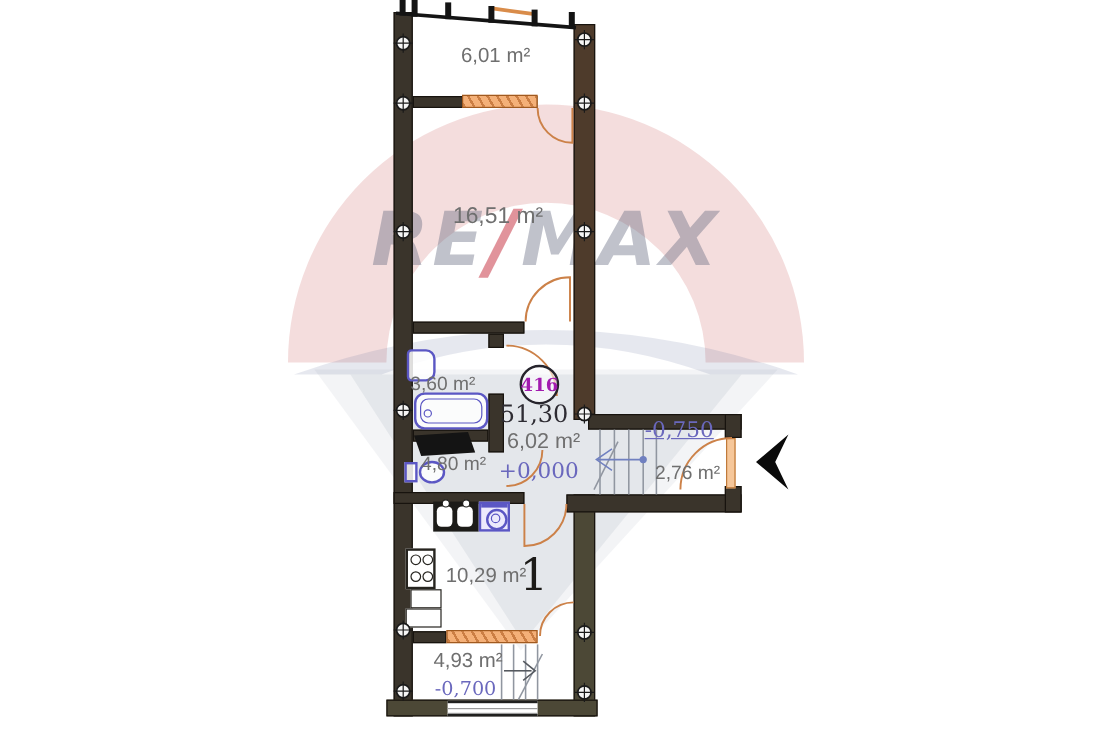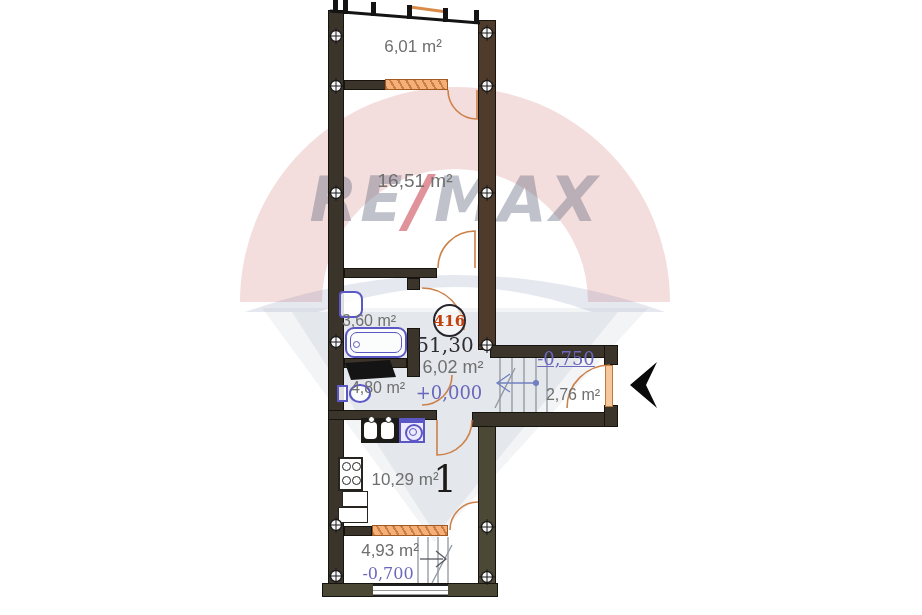--- a/index.html
+++ b/index.html
@@ -28,21 +28,21 @@
   .blk{border:2px solid #26241f;background:#ffffff;}
   svg{position:absolute;left:0;top:0;}
   
   .lbl{position:absolute;transform:translateX(-50%);white-space:nowrap;color:#6f6f6f;
        font-family:"Liberation Sans",sans-serif;}
   .lvl{font-family:"DejaVu Serif",serif;color:#6a68bd;}
   .serif-dark{font-family:"DejaVu Serif",serif;color:#2e2c33;}
   .unit-circle{position:absolute;left:433px;top:304px;width:33px;height:33px;border:2px solid #26242c;
        border-radius:50%;box-sizing:border-box;display:flex;align-items:center;justify-content:center;
        background:rgba(255,255,255,.6);
-       font-family:"DejaVu Serif",serif;font-weight:bold;font-size:15px;color:#c2410c;}
+       font-family:"DejaVu Serif",serif;font-weight:bold;font-size:15px;color:#a21caf;}
   .room-num{font-family:"DejaVu Serif",serif;color:#1c1b18;font-size:37px;}
 </style>
 </head>
 <body>
 
 <div id="stage">
 
   <div id="watermark">
     <svg width="922" height="615">
       <path d="M240,302 A215,215 0 0 1 670,302 L588,302 A133,133 0 0 0 322,302 Z" fill="rgba(198,85,85,0.20)"></path>

